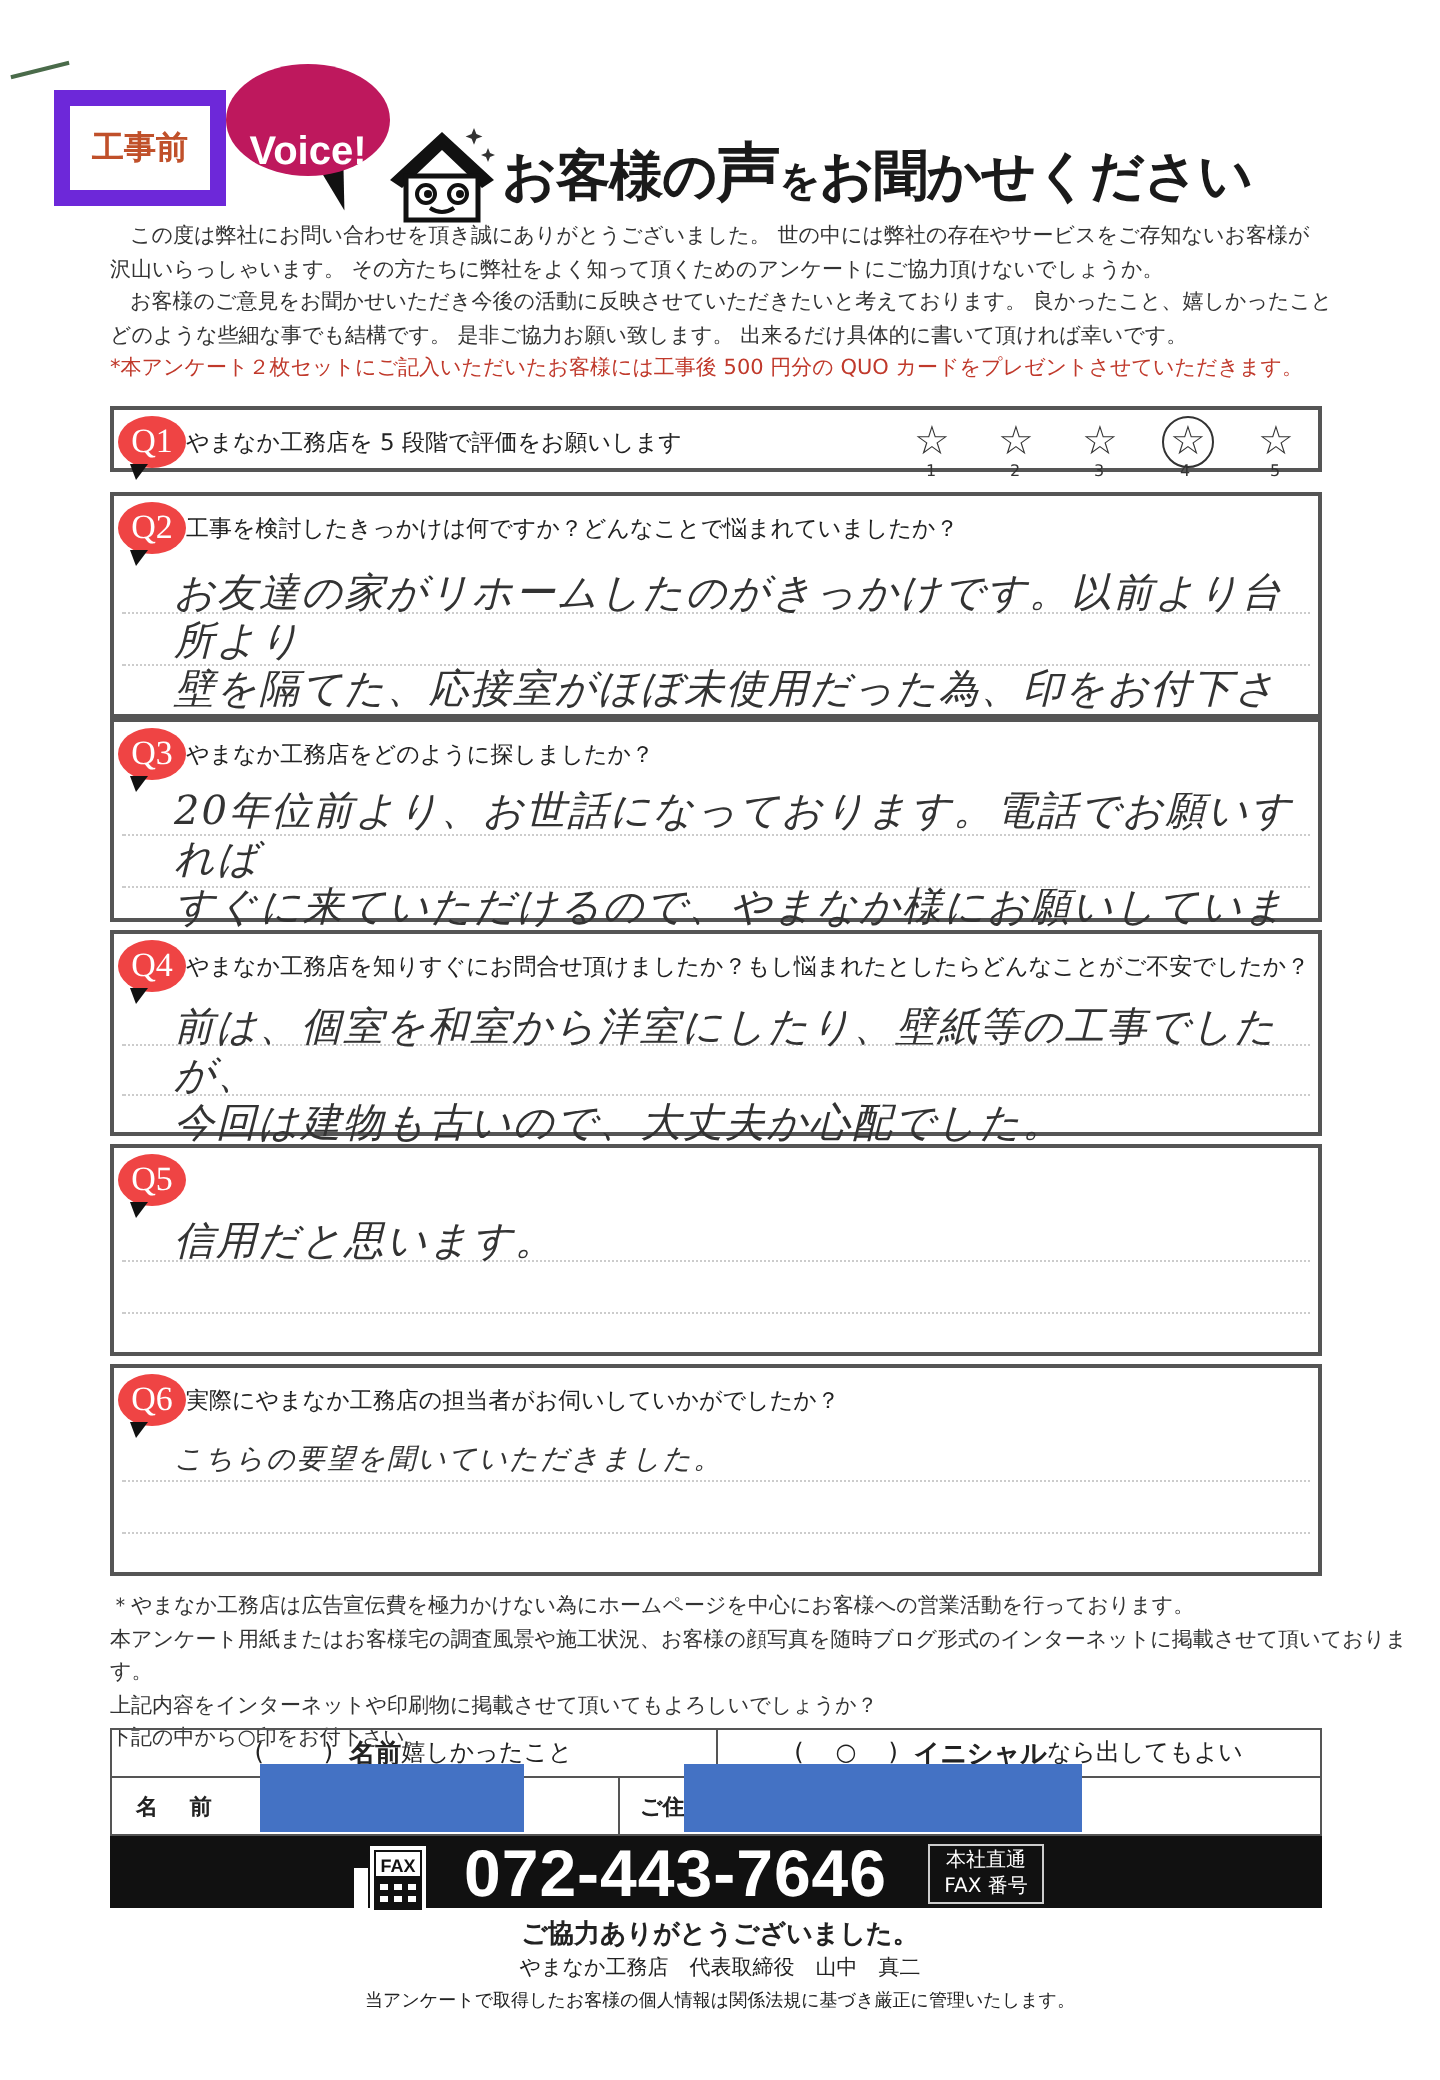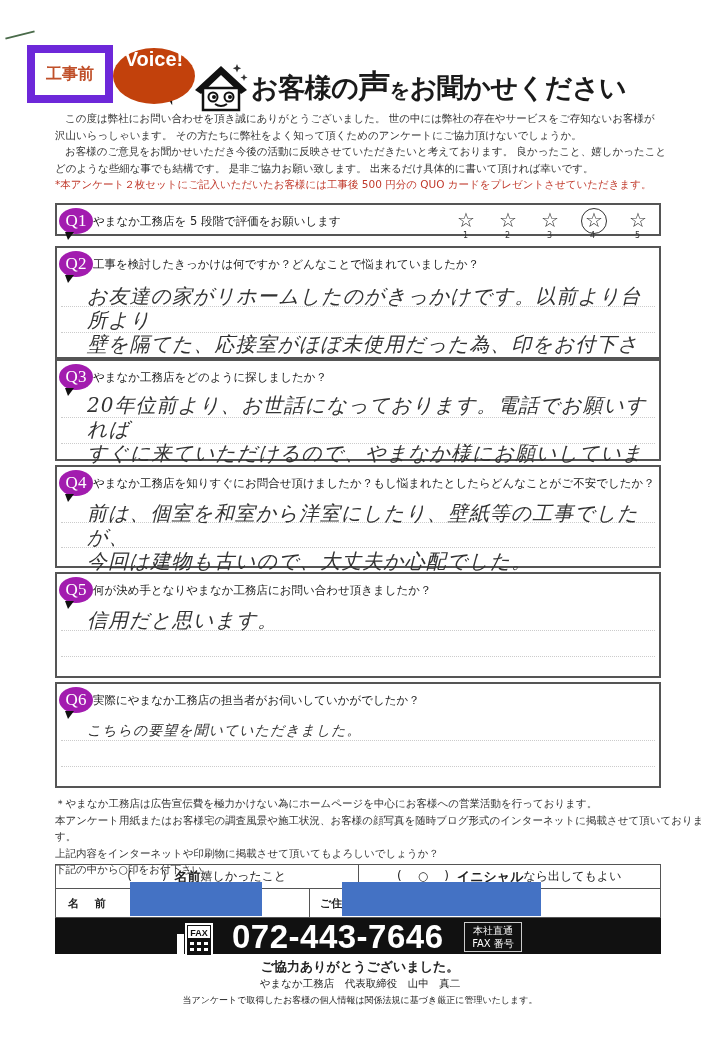--- a/index.html
+++ b/index.html
@@ -2,35 +2,35 @@
 <html><head>
 <meta charset="utf-8">
 <style>
   html, body { margin:0; padding:0; }
   body { width:720px; height:1040px; background:#ffffff; position:relative; overflow:hidden;
          font-family:"DejaVu Sans", sans-serif; color:#222; }
   .abs { position:absolute; }
   .scribble { left:5px; top:34px; width:30px; height:2px; background:#4a6b4a; transform:rotate(-14deg); }
   .stage-badge { left:27px; top:45px; width:70px; height:42px; border:8px solid #6d28d9; color:#c0502a;
                  font-weight:bold; font-size:16px; display:flex; align-items:center; justify-content:center; }
-  .voice-bubble { left:113px; top:48px; width:82px; height:56px; background:#c2410c; border-radius:50%;
-                  color:#fff; font-weight:bold; font-size:20px; display:flex; align-items:flex-start; justify-content:center;
+  .voice-bubble { left:113px; top:32px; width:82px; height:56px; background:#be185d; border-radius:50%;
+                  color:#fff; font-weight:bold; font-size:20px; display:flex; align-items:flex-end; justify-content:center;
                   font-family:"Liberation Sans", sans-serif; }
   .voice-tail { left:160px; top:80px; width:0; height:0; border-left:10px solid transparent; border-right:4px solid transparent; border-top:26px solid #111; transform:rotate(-10deg); }
   .house { left:193px; top:60px; width:56px; height:52px; }
   .title { left:251px; top:65px; font-size:27px; font-weight:bold; color:#1a1a1a; letter-spacing:-0.5px; }
   .title .big { font-size:32px; }
   .title .small { font-size:20px; }
   .intro { left:55px; top:110px; width:640px; font-size:10.5px; line-height:16.5px; color:#333; }
   .intro p { margin:0; }
   .intro .indent { text-indent:10px; }
   .intro .promo { color:#c0392b; }
   .qbox { position:absolute; left:55px; width:606px; border:2px solid #555; box-sizing:border-box; background:#fff; }
   .qhead { position:absolute; left:2px; top:3px; display:flex; align-items:center; }
-  .qbadge { width:34px; height:26px; background:#a21caf; color:#fff; border-radius:50% 50% 50% 50%;
+  .qbadge { width:34px; height:26px; background:#ef4444; color:#fff; border-radius:50% 50% 50% 50%;
             font-family:"Liberation Serif", serif; font-size:17px; display:flex; align-items:center; justify-content:center; position:relative; }
   .qbadge::after { content:""; position:absolute; left:6px; bottom:-6px; border-left:3px solid transparent; border-right:6px solid transparent; border-top:8px solid #111; }
   .qtext { font-size:11.5px; font-weight:normal; margin-left:0; color:#222; white-space:nowrap; }
   .answer { position:absolute; left:30px; font-family:"DejaVu Serif", serif; font-size:20px; color:#333;
             line-height:24px; font-style:italic; letter-spacing:1px; }
   .dots { position:absolute; left:4px; right:4px; border-top:1px dotted #ccc; }
   .stars { position:absolute; right:10px; top:4px; display:flex; gap:20px; }
   .star { width:22px; height:24px; position:relative; font-size:20px; color:#333; text-align:center; line-height:22px; }
   .star .num { position:absolute; left:8px; top:16px; font-size:8px; color:#333; }
   .star.circled { border:1.5px solid #333; border-radius:50%; width:24px; height:24px; margin-top:-1px; }
@@ -141,21 +141,20 @@
   <div class="dots" style="top:80px;"></div>
   <div class="answer" style="top:34px;">
     <div>前は、個室を和室から洋室にしたり、壁紙等の工事でしたが、</div>
     <div>今回は建物も古いので、大丈夫か心配でした。</div>
   </div>
 </div>
 
 <div class="qbox" style="top:572px;height:106px;">
   <div class="qhead">
     <div class="qbadge">Q5</div>
-    <div class="qtext">何が決め手となりやまなか工務店にお問い合わせ頂きましたか？</div>
   </div>
   <div class="dots" style="top:56px;"></div>
   <div class="dots" style="top:82px;"></div>
   <div class="answer" style="top:34px;">
     <div>信用だと思います。</div>
   </div>
 </div>
 
 <div class="qbox" style="top:682px;height:106px;">
   <div class="qhead">

